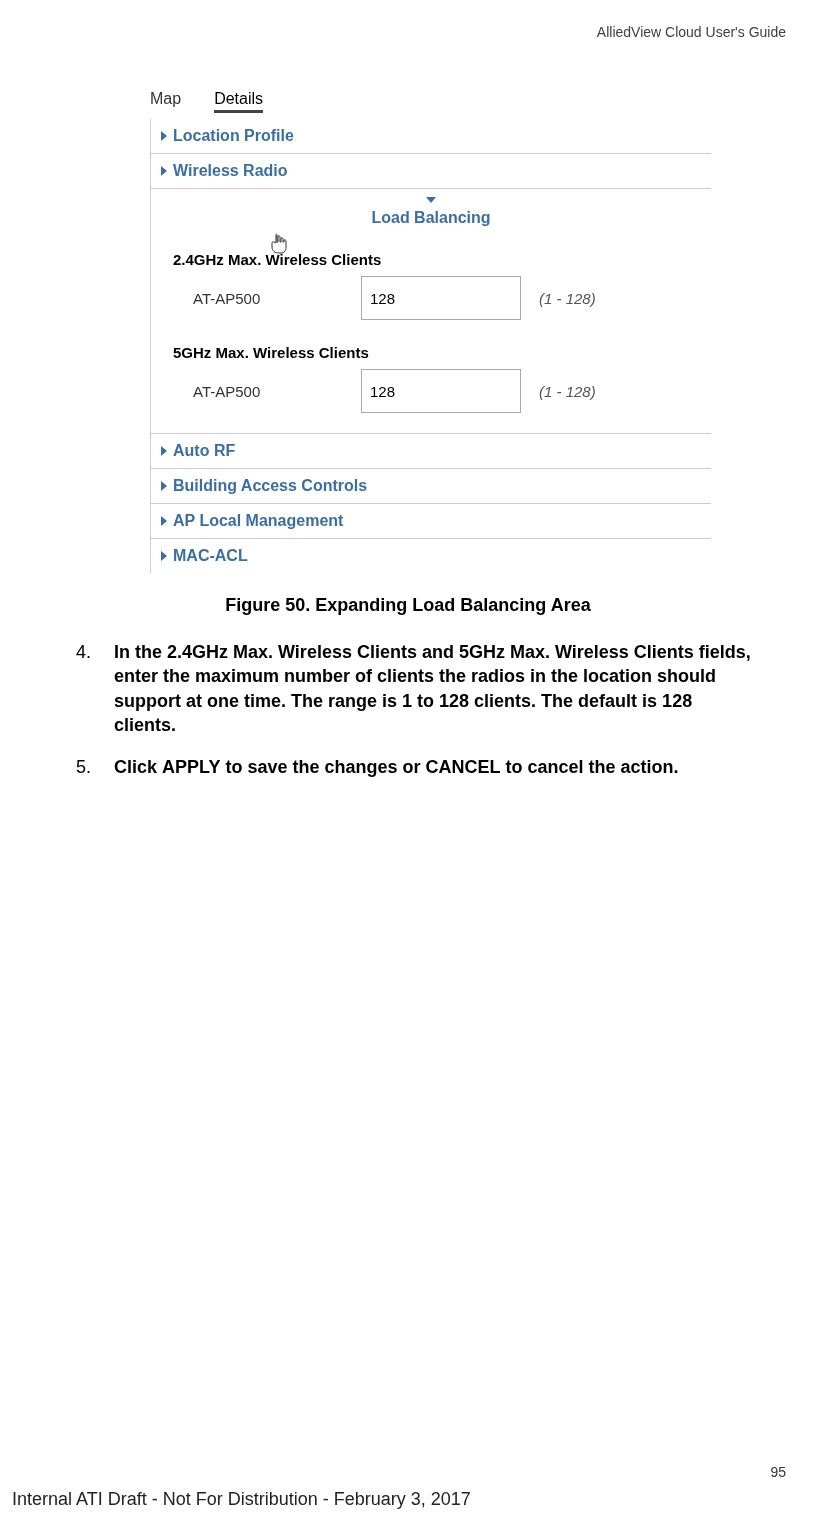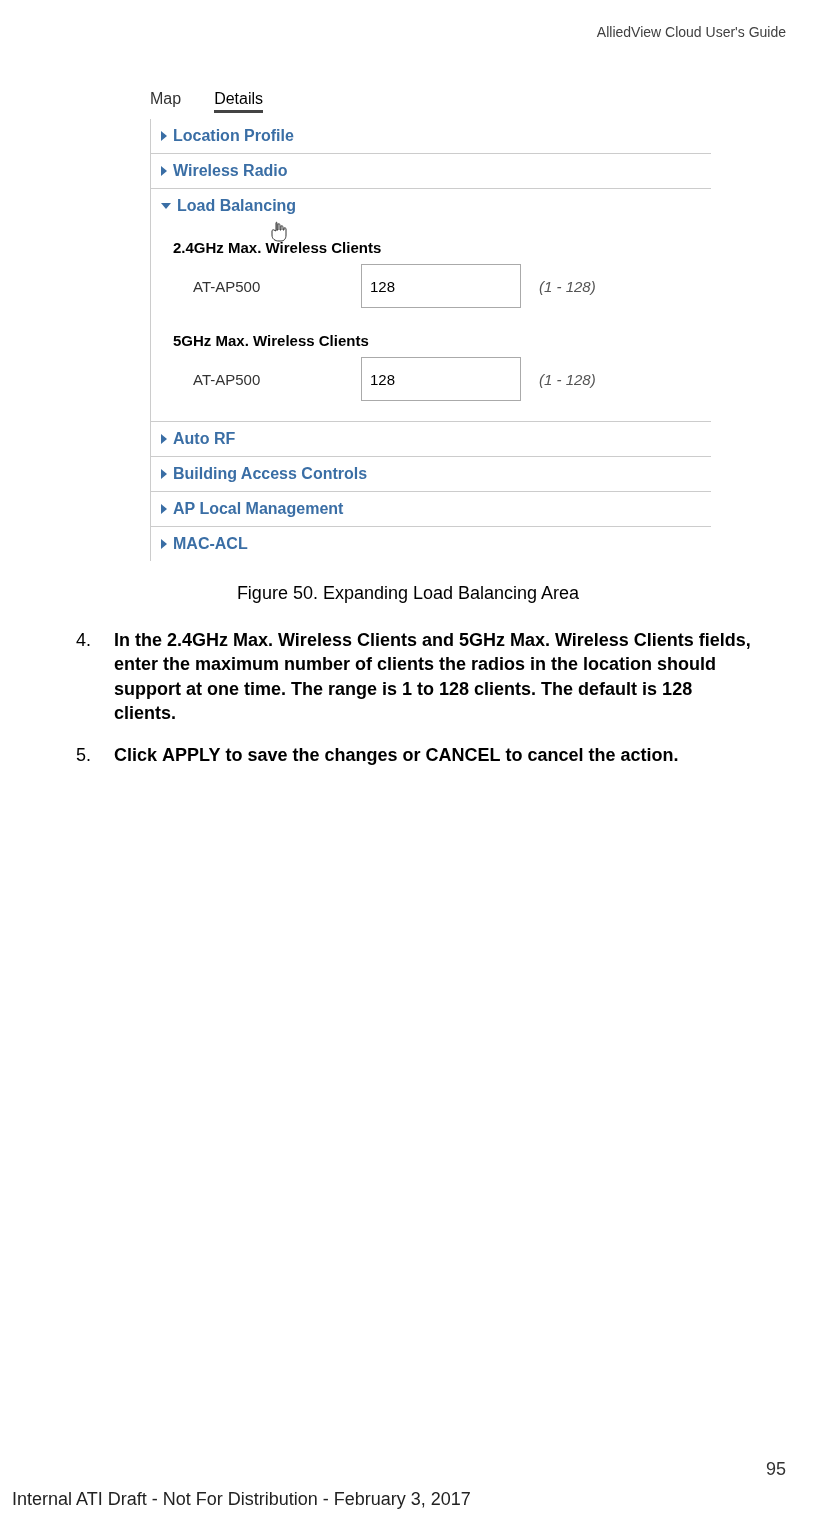--- a/index.html
+++ b/index.html
@@ -115,20 +115,21 @@
     left: 118px;
     top: -2px;
     font-size: 18px;
     line-height: 1;
   }
   .figure-caption {
     text-align: center;
     font-size: 18px;
     color: #000;
     margin: 22px 0 24px 0;
+    font-weight: bold;
   }
   .body-text {
     margin: 0 28px 0 46px;
     font-size: 18px;
     color: #000;
     line-height: 1.35;
   }
   .step {
     display: flex;
     margin-bottom: 18px;
@@ -138,21 +139,21 @@
     flex-shrink: 0;
   }
   .step-content {
     flex: 1;
     font-weight: bold;
   }
   .page-number {
     position: absolute;
     bottom: 48px;
     right: 30px;
-    font-size: 18px;
+    font-size: 14px;
     color: #333;
   }
   .footer-draft {
     position: absolute;
     bottom: 18px;
     left: 12px;
     font-size: 18px;
     color: #222;
   }
 </style>
@@ -175,21 +176,21 @@
       <div class="acc-row">
         <span class="caret-right"></span>
         <span>Location Profile</span>
       </div>
 
       <div class="acc-row">
         <span class="caret-right"></span>
         <span>Wireless Radio</span>
       </div>
 
-      <div class="acc-row" style="border-bottom:none;">
+      <div class="acc-row" style="border-bottom:none;flex-direction:column;">
         <span class="caret-down"></span>
         <span>Load Balancing</span>
       </div>
       <div class="cursor-hand">
         <span class="hand-icon">
           <svg width="20" height="22" viewBox="0 0 20 22">
             <path d="M7 2 L7 10 L5 9 C4 8.5 3 9 3 10 L3 14 C3 18 6 20 10 20 L12 20 C15 20 17 18 17 14 L17 8 C17 7 16 6.5 15 7 L15 9 L14 9 L14 6 C14 5 13 4.5 12 5 L12 9 L11 9 L11 4 C11 3 10 2.5 9 3 L9 9 L8 9 L8 2 C8 1 7 1 7 2 Z" fill="#fff" stroke="#333" stroke-width="1"></path>
           </svg>
         </span>
       </div>

